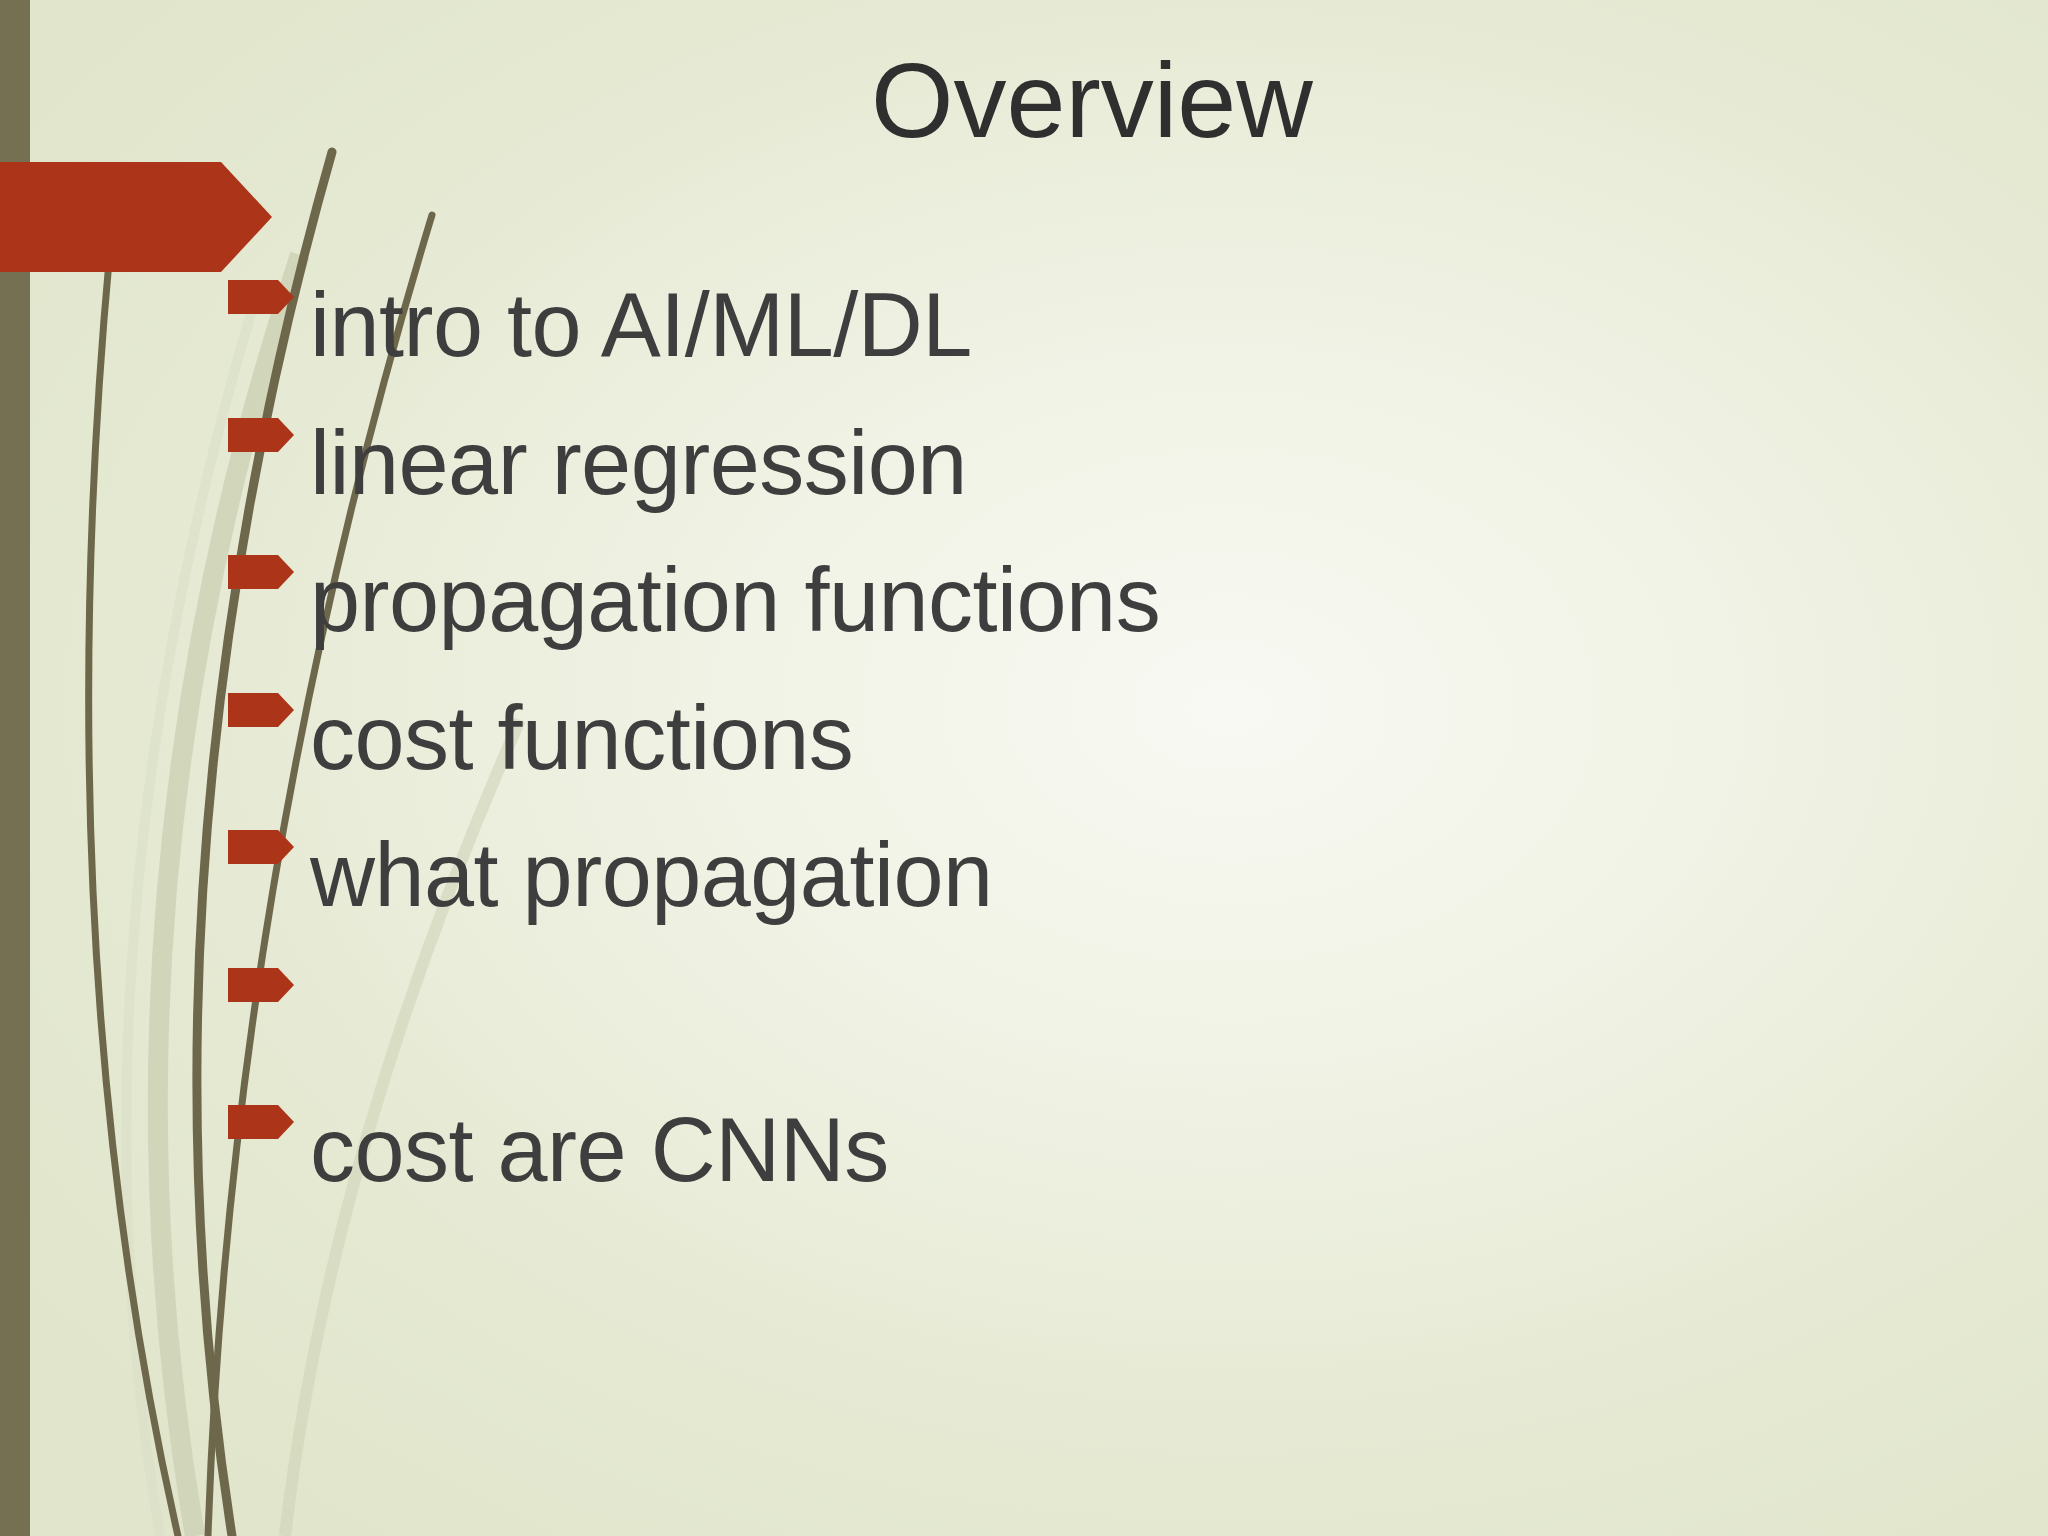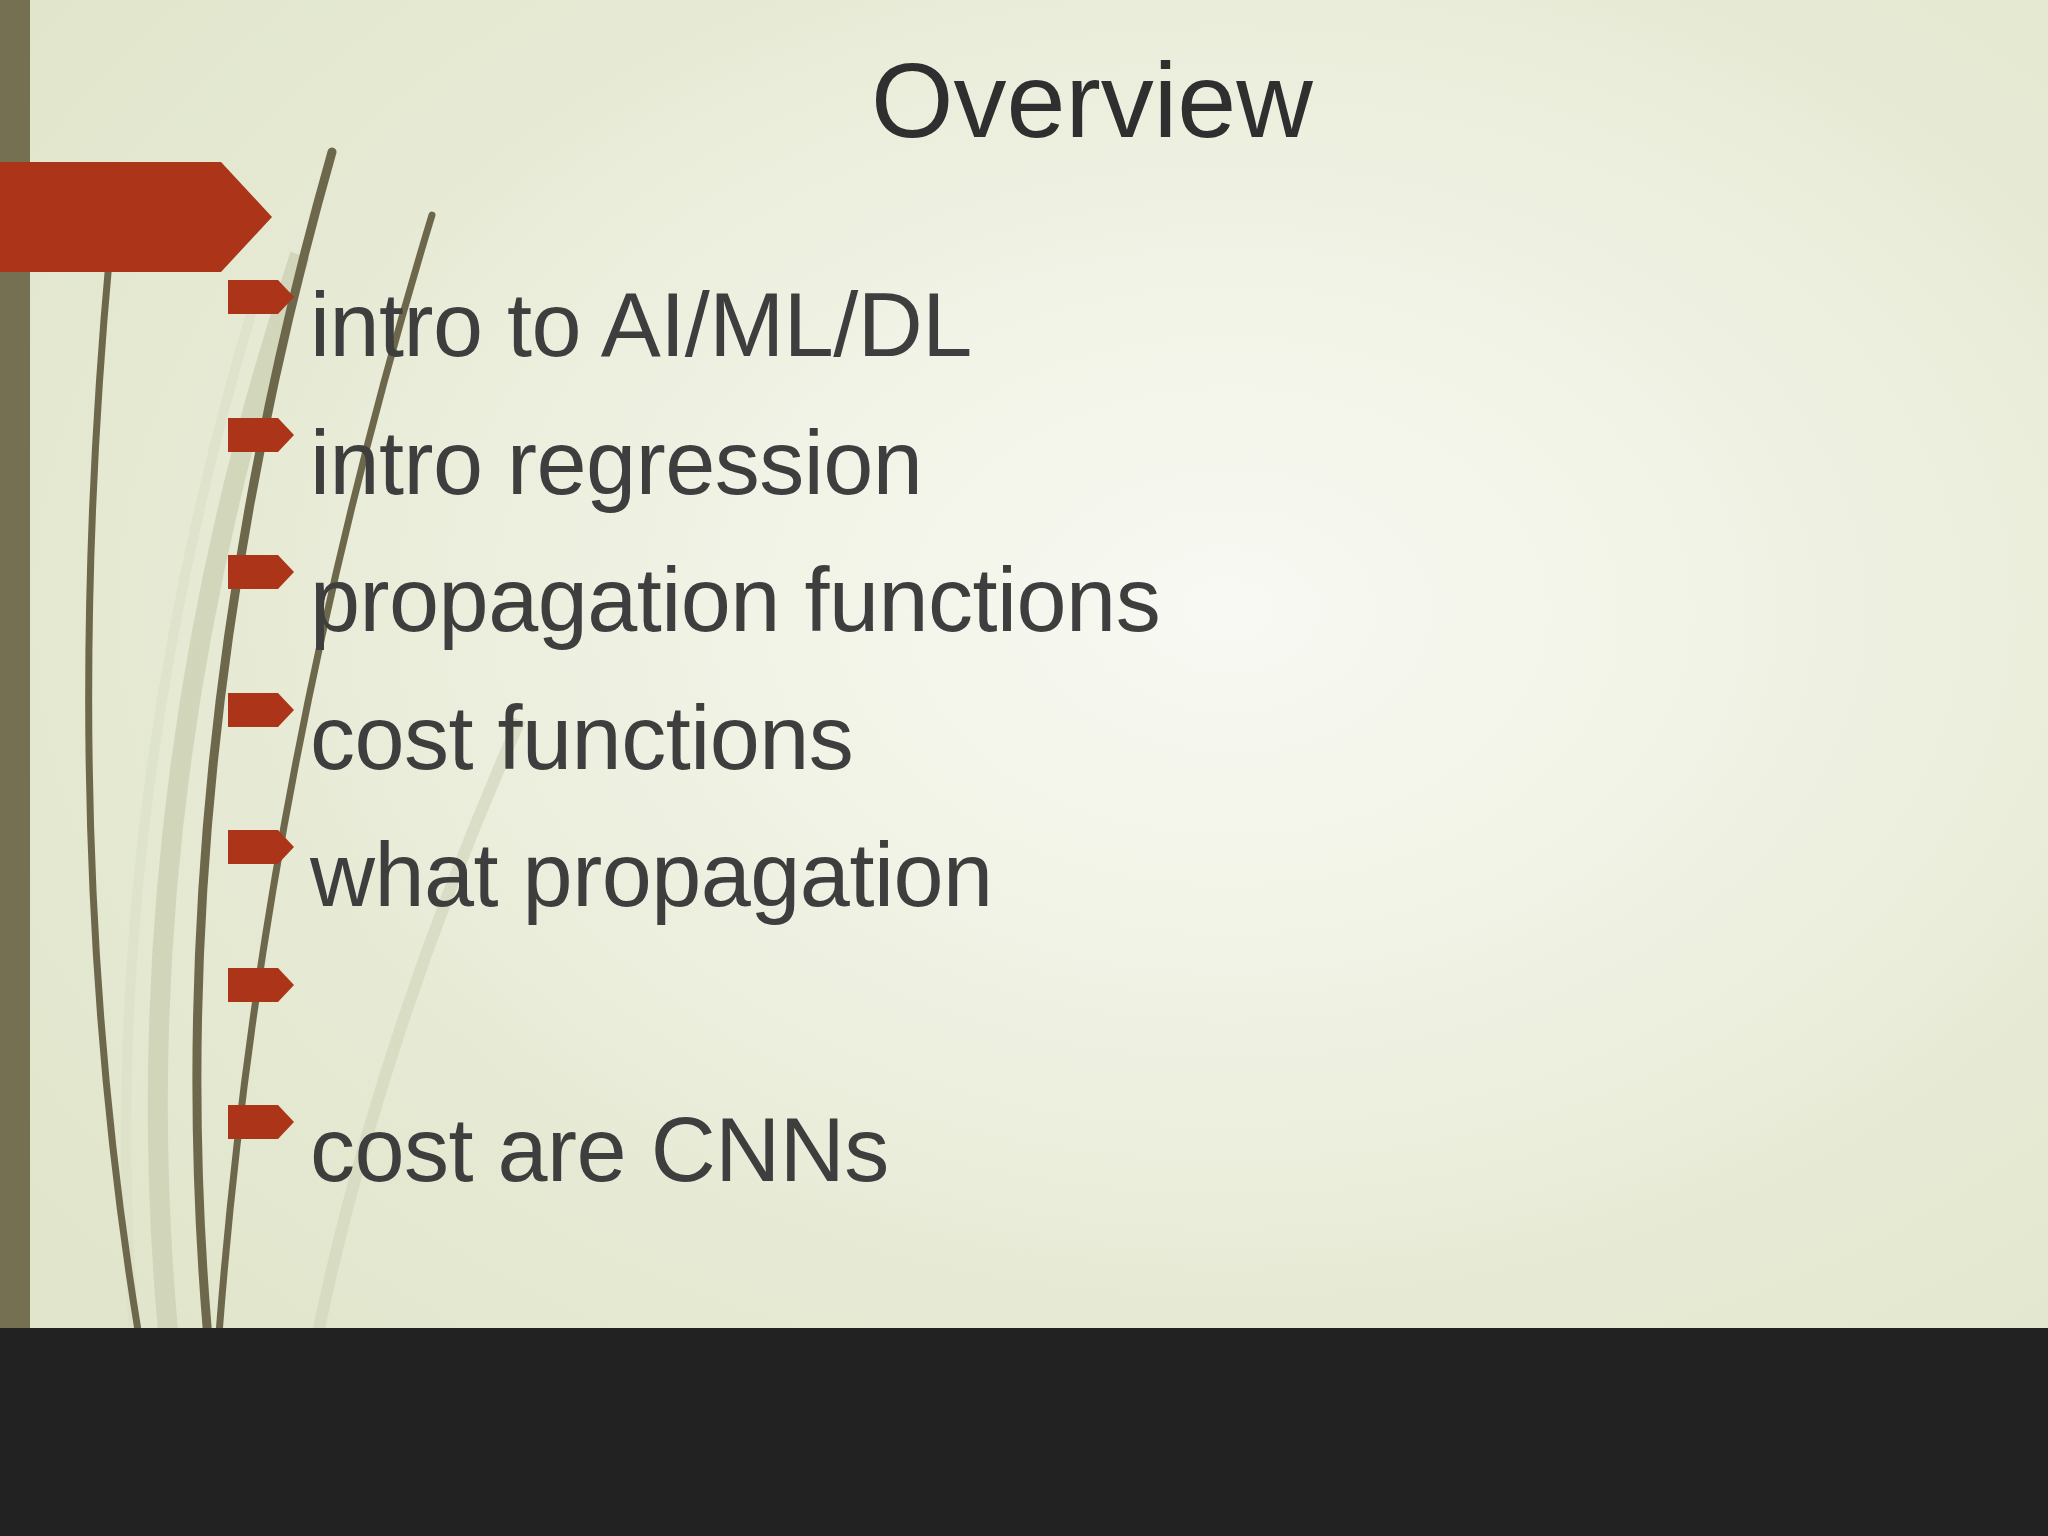--- a/index.html
+++ b/index.html
@@ -1,18 +1,18 @@
 <!DOCTYPE html>
 <html><head>
 <meta charset="utf-8">
 <style>
   html,body{margin:0;padding:0;background:#222;}
   .slide{
     position:relative;
-    width:2048px;height:1328px;
+    width:2048px;height:1536px;
     overflow:hidden;
     font-family:"Liberation Sans","DejaVu Sans",sans-serif;
     background:
       radial-gradient(ellipse 1500px 1050px at 60% 46%,
         #f8f9f3 0%, #eff2e3 38%, #e6ead4 68%, #e0e5cb 100%);
   }
   .decor{position:absolute;left:0;top:0;width:2048px;height:1536px;display:block;}
   .slide-title{
     position:absolute;left:136px;top:40px;width:1912px;
     text-align:center;
@@ -58,21 +58,21 @@
     <li class="bullet-item">
       <svg class="bullet-glyph" viewBox="0 0 66 34">
           <polygon points="0,0 50,0 66,17 50,34 0,34" fill="#ac3418"></polygon>
         </svg>
       <span class="bullet-text">intro to AI/ML/DL</span>
     </li>
     <li class="bullet-item">
       <svg class="bullet-glyph" viewBox="0 0 66 34">
           <polygon points="0,0 50,0 66,17 50,34 0,34" fill="#ac3418"></polygon>
         </svg>
-      <span class="bullet-text">intro regression</span>
+      <span class="bullet-text">linear regression</span>
     </li>
     <li class="bullet-item">
       <svg class="bullet-glyph" viewBox="0 0 66 34">
           <polygon points="0,0 50,0 66,17 50,34 0,34" fill="#ac3418"></polygon>
         </svg>
       <span class="bullet-text">propagation functions</span>
     </li>
     <li class="bullet-item">
       <svg class="bullet-glyph" viewBox="0 0 66 34">
           <polygon points="0,0 50,0 66,17 50,34 0,34" fill="#ac3418"></polygon>

